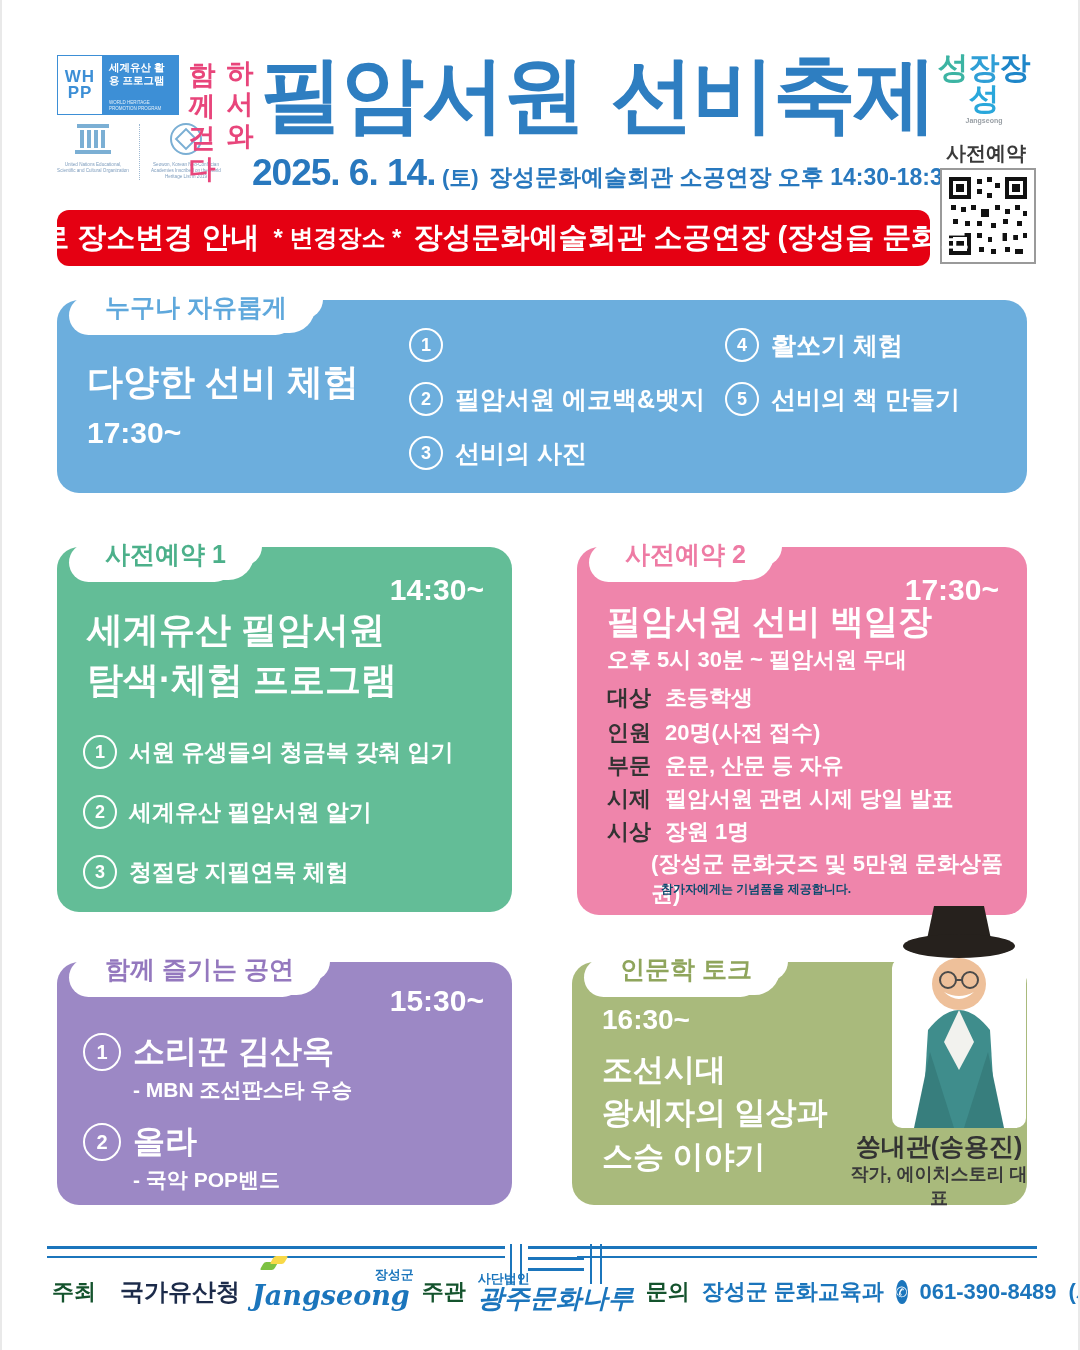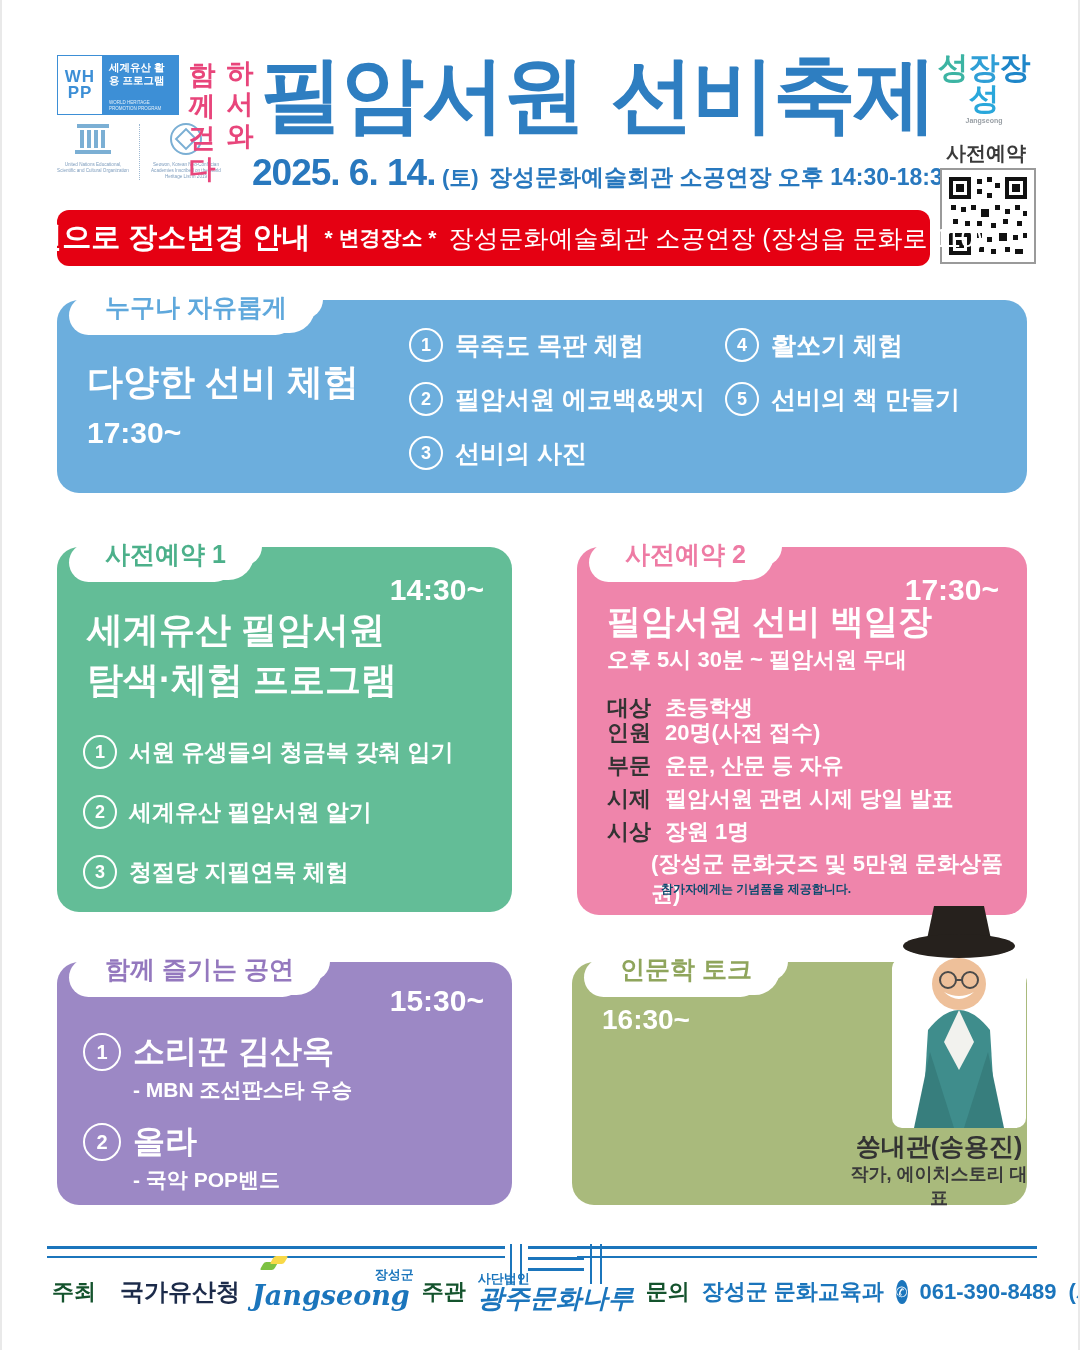--- a/index.html
+++ b/index.html
@@ -33,22 +33,22 @@
   .growth-logo span{font-size:31px;font-weight:800;}
   .growth-sub{font-size:7px;color:#9aa0a6;font-weight:bold;margin-top:3px;}
   .qr-label{left:936px;top:140px;width:96px;text-align:center;font-size:20px;font-weight:800;color:#3a3a3a;}
   .qr-box{left:938px;top:168px;width:92px;height:92px;border:2px solid #9a9a9a;background:#fff;
           display:flex;align-items:center;justify-content:center;}
 
   
   .notice{left:55px;top:210px;width:873px;height:56px;background:#E50012;border-radius:12px;
           display:flex;align-items:center;justify-content:center;color:#fff;white-space:nowrap;}
   .notice .lead{font-size:29px;font-weight:800;margin-right:14px;}
-  .notice .mark{font-size:21px;font-weight:bold;margin-right:12px;}
-  .notice .detail{font-size:25px;font-weight:400;}
+  .notice .mark{font-size:24px;font-weight:bold;margin-right:12px;}
+  .notice .detail{font-size:29px;font-weight:700;}
 
   
   .card{position:absolute;border-radius:22px;}
   .badge{position:absolute;background:#fff;border-radius:28px;padding:9px 28px;
          font-size:25px;font-weight:800;white-space:nowrap;
          box-shadow:0 0 0 0 #fff, 14px -8px 0 -6px #fff, -14px 8px 0 -6px #fff;}
   .card-blue{left:55px;top:300px;width:970px;height:193px;background:#6CAEDD;}
   .card-green{left:55px;top:547px;width:455px;height:365px;background:#63BD97;}
   .card-pink{left:575px;top:547px;width:450px;height:368px;background:#EF85AB;}
   .card-purple{left:55px;top:962px;width:455px;height:243px;background:#9C88C5;}
@@ -195,21 +195,20 @@
     <span class="detail">장성문화예술회관 소공연장 (장성읍 문화로 110)</span>
   </div>
 
   <div class="card card-blue">
     <div class="badge" style="left:20px;top:-18px;color:#5FA8DC;">누구나 자유롭게</div>
     <div class="abs white" style="left:30px;top:58px;font-size:36px;font-weight:800;">다양한 선비 체험</div>
     <div class="abs time-tag" style="left:30px;top:116px;">17:30~</div>
 
     <div class="abs num-item" style="left:352px;top:28px;">
       <span class="num-circle">1</span>
-      <span class="num-text">묵죽도 목판 체험</span>
     </div>
     <div class="abs num-item" style="left:352px;top:82px;">
       <span class="num-circle">2</span>
       <span class="num-text">필암서원 에코백&amp;뱃지</span>
     </div>
     <div class="abs num-item" style="left:352px;top:136px;">
       <span class="num-circle">3</span>
       <span class="num-text">선비의 사진</span>
     </div>
     <div class="abs num-item" style="left:668px;top:28px;">
@@ -242,21 +241,21 @@
       <span class="num-text" style="font-size:23px;">청절당 지필연묵 체험</span>
     </div>
   </div>
 
   <div class="card card-pink">
     <div class="badge" style="left:20px;top:-18px;color:#EE7BA4;">사전예약 2</div>
     <div class="abs time-tag" style="right:28px;top:26px;">17:30~</div>
     <div class="abs white" style="left:30px;top:52px;font-size:34px;font-weight:800;">필암서원 선비 백일장</div>
     <div class="abs white" style="left:30px;top:98px;font-size:22px;font-weight:800;">오후 5시 30분 ~  필암서원 무대</div>
 
-    <div class="abs pink-row" style="left:30px;top:146px;">
+    <div class="abs pink-row" style="left:30px;top:136px;">
       <span class="pink-label">대상</span>
       <span class="pink-value">초등학생</span>
     </div>
     <div class="abs pink-row" style="left:30px;top:171px;">
       <span class="pink-label">인원</span>
       <span class="pink-value">20명(사전 접수)</span>
     </div>
     <div class="abs pink-row" style="left:30px;top:204px;">
       <span class="pink-label">부문</span>
       <span class="pink-value">운문, 산문 등 자유</span>
@@ -286,20 +285,25 @@
     <div class="abs num-item" style="left:26px;top:158px;">
       <span class="num-circle" style="width:34px;height:34px;min-width:34px;font-size:20px;">2</span>
       <span class="num-text" style="font-size:32px;">올라</span>
     </div>
     <div class="abs perf-sub" style="left:76px;top:204px;">- 국악 POP밴드</div>
   </div>
 
   <div class="card card-olive">
     <div class="badge" style="left:20px;top:-18px;color:#8FA55C;">인문학 토크</div>
     <div class="abs white" style="left:30px;top:42px;font-size:28px;font-weight:800;">16:30~</div>
+    <div class="abs white" style="left:30px;top:86px;font-size:31px;font-weight:800;line-height:1.4;">
+      <div>조선시대</div>
+      <div>왕세자의 일상과</div>
+      <div>스승 이야기</div>
+    </div>
     <div class="abs" style="left:278px;top:168px;width:178px;text-align:center;font-size:25px;font-weight:700;color:#333;">쏭내관(송용진)</div>
     <div class="abs" style="left:278px;top:200px;width:178px;text-align:center;font-size:18px;font-weight:bold;color:#3a3a3a;">작가, 에이치스토리 대표</div>
   </div>
 
   <div class="abs" style="left:882px;top:892px;">
     <svg width="150" height="240" viewBox="0 0 150 240">
       <rect x="8" y="66" width="134" height="170" rx="10" fill="#ffffff"></rect>
 
       <path d="M50 14 L100 14 L108 52 L42 52 Z" fill="#26211d"></path>
       <ellipse cx="75" cy="54" rx="56" ry="12" fill="#26211d"></ellipse>

